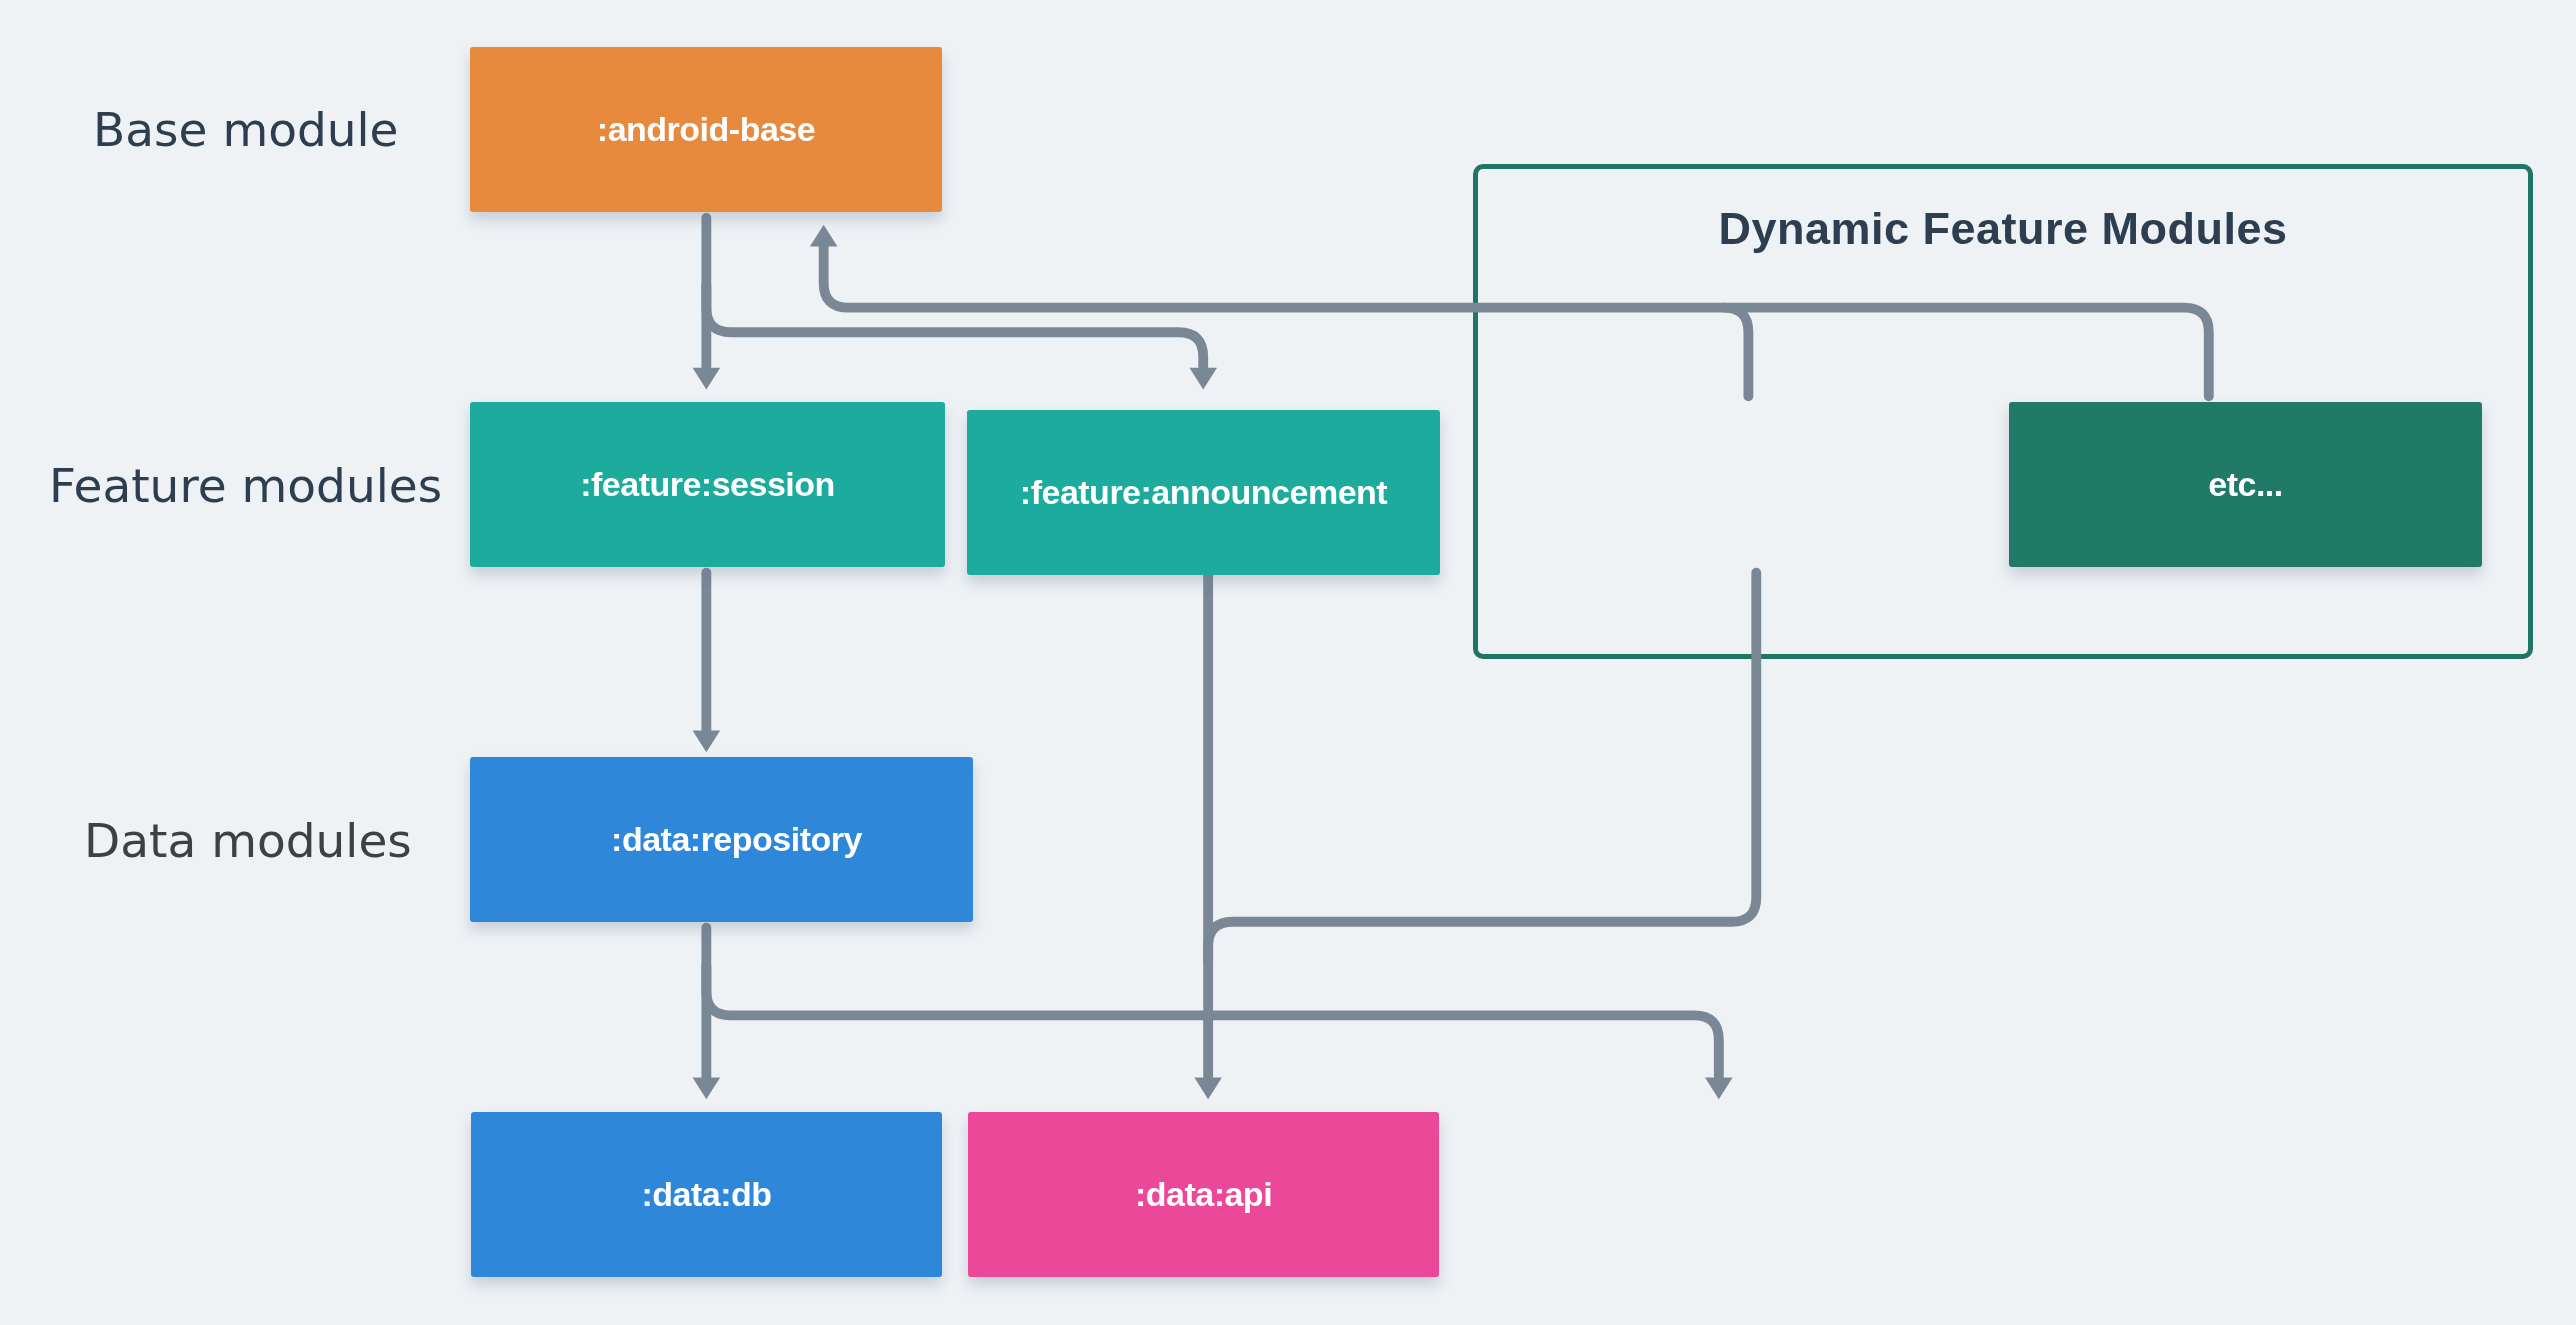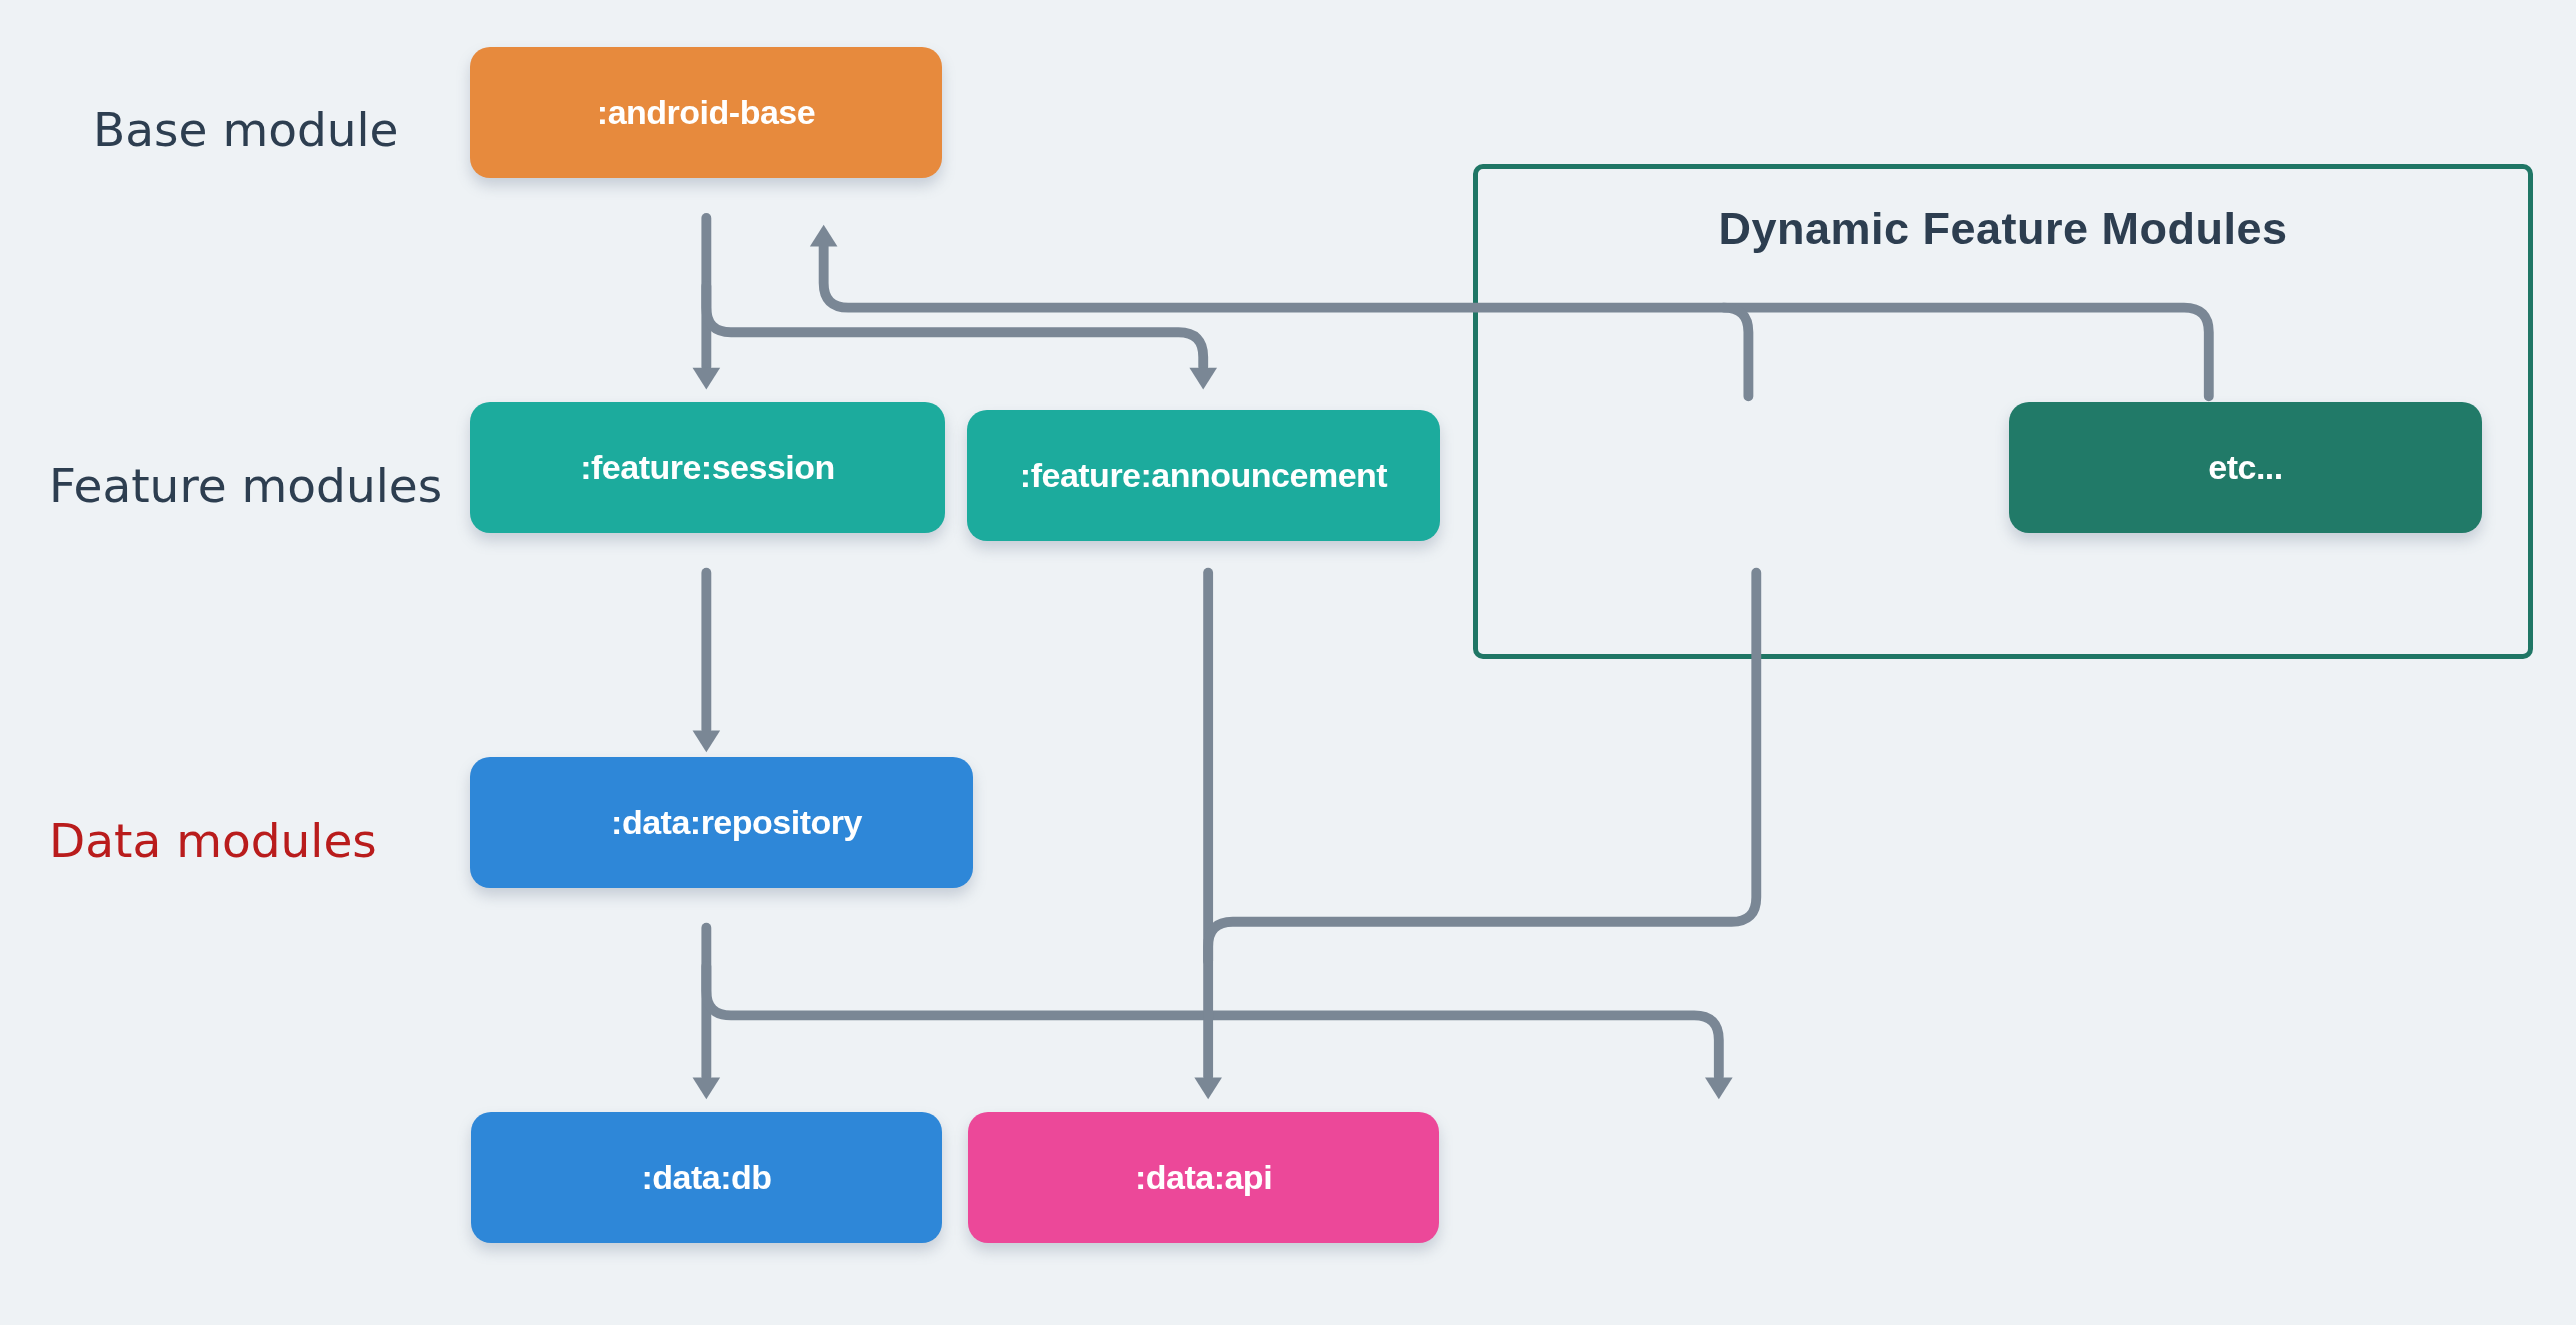--- a/index.html
+++ b/index.html
@@ -46,22 +46,22 @@
     stroke-linecap: round;
   }
   .connectors polygon {
     fill: var(--connector, #7a8795);
     stroke: none;
   }
 
   
   .node {
     position: absolute;
-    height: 131px;
-    border-radius: 20px;
+    height: 165px;
+    border-radius: 3px;
     display: flex;
     align-items: center;
     justify-content: center;
     color: #ffffff;
     font-size: 34px;
     font-weight: 700;
     letter-spacing: -0.5px;
     box-shadow: 0 8px 14px rgba(100, 116, 139, 0.28);
     z-index: 3;
   }
@@ -122,21 +122,21 @@
     <polygon points="1743,1115 1729,1093 1757,1093"></polygon>
 
     <path d="M1225,581 V1092"></path>
     <polygon points="1225,1115 1211,1093 1239,1093"></polygon>
 
     <path d="M1781,581 V910 Q1781,935 1756,935 H1250 Q1225,935 1225,960 V975"></path>
   </svg>
 
   <div class="row-label" id="label-base" style="color: rgb(45, 62, 80); margin-left: 44px;">Base module</div>
   <div class="row-label" id="label-feature" style="color: rgb(45, 62, 80);">Feature modules</div>
-  <div class="row-label" id="label-data" style="color: #b91c1c;">Data modules</div>
+  <div class="row-label" id="label-data" style="color: #404040; margin-left: 35px;">Data modules</div>
 
   <div class="node" id="node-android-base" style="background-color: rgb(231, 138, 61);">:android-base</div>
   <div class="node" id="node-feature-session" style="background-color: rgb(28, 171, 157);">:feature:session</div>
   <div class="node" id="node-feature-announcement" style="background-color: rgb(28, 171, 157);">:feature:announcement</div>
   <div class="node" id="node-etc" style="background-color: rgb(33, 122, 104);">etc...</div>
   <div class="node" id="node-data-repository" style="background-color: rgb(46, 135, 216);">:data:repository</div>
   <div class="node" id="node-data-db" style="background-color: rgb(46, 135, 216);">:data:db</div>
   <div class="node" id="node-data-api" style="background-color: #ec4899;">:data:api</div>
 
 </div>

